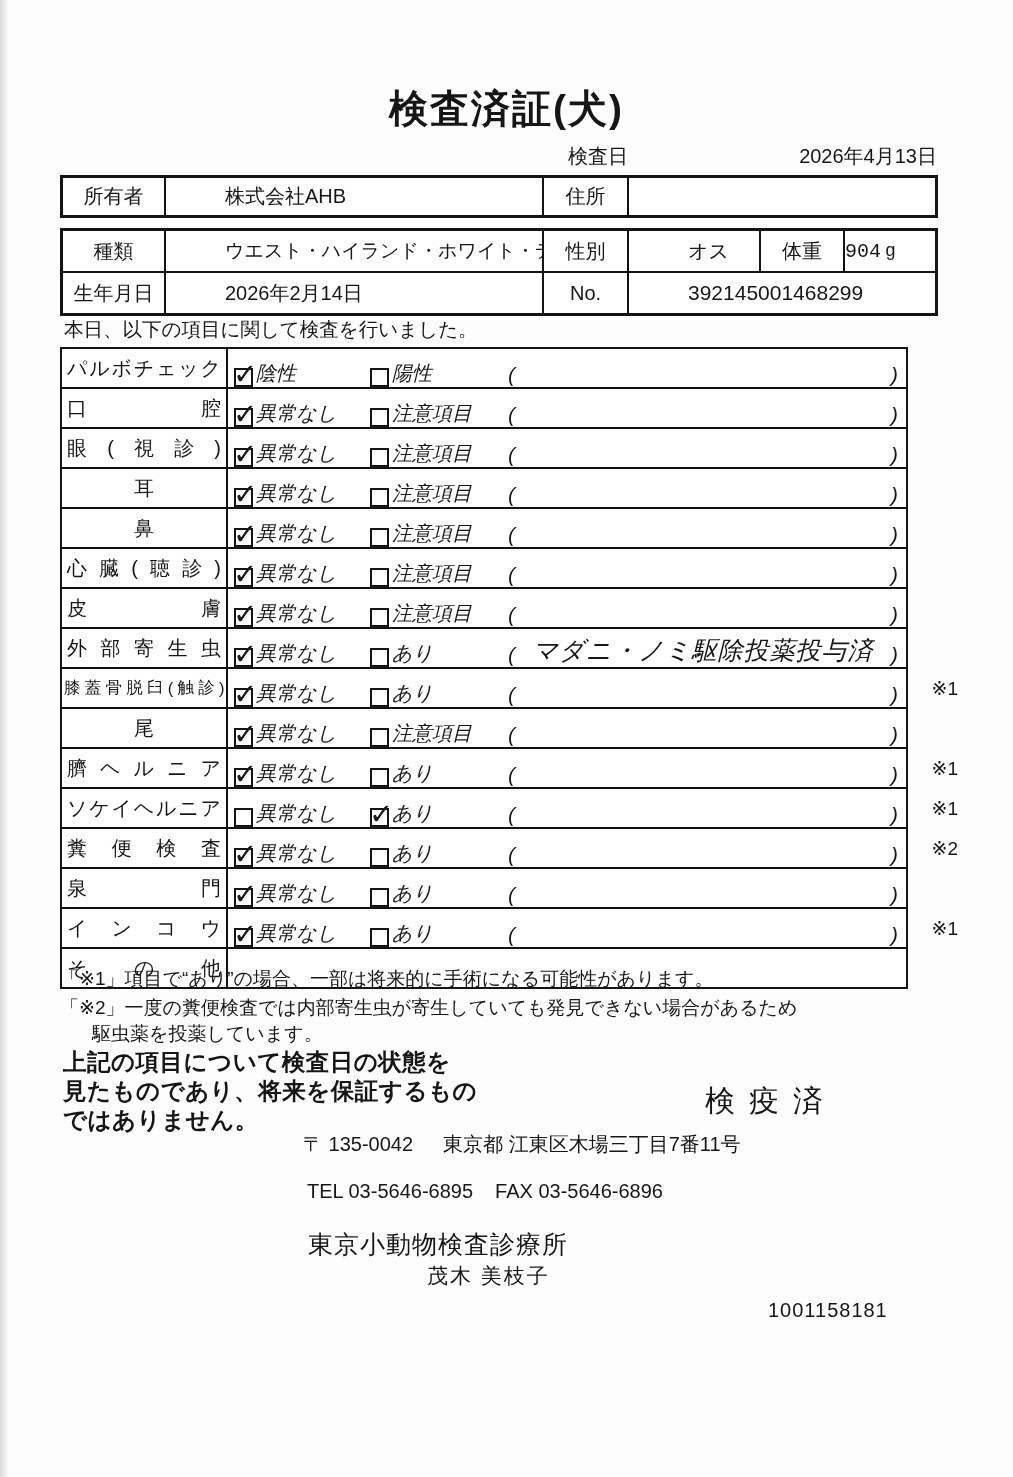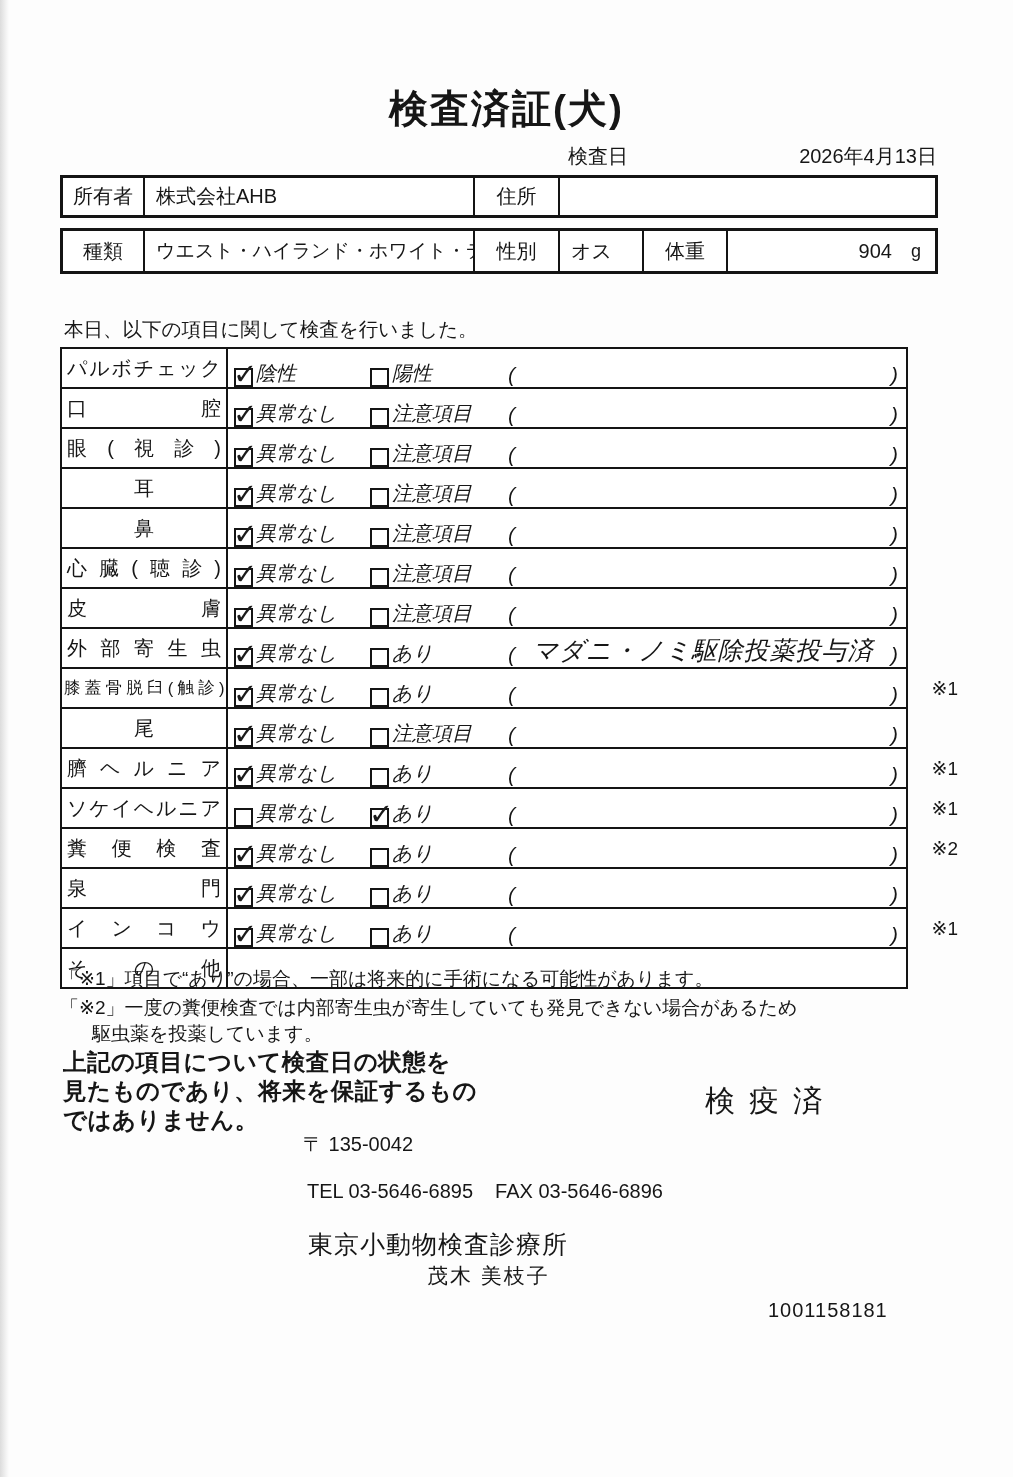--- a/index.html
+++ b/index.html
@@ -16,29 +16,29 @@
   .date-row { position:absolute; top:143px; left:568px; width:369px;
     display:flex; justify-content:space-between; font-size:20px; }
 
   
   .htable { position:absolute; left:60px; border:3px solid #141414; box-sizing:border-box;
     background:#fff; font-size:20px; }
   .hrow { display:flex; height:37px; }
   .hrow + .hrow { border-top:2px solid #141414; }
   .hcell { display:flex; align-items:center; box-sizing:border-box; white-space:nowrap; overflow:hidden; }
   .hcell.lab { justify-content:center; }
-  .hcell.val { padding-left:11px; }
+  .hcell.val { padding-left:11px;margin-left:48px; }
   .br { border-right:2px solid #141414; }
   .t1 { top:175px; width:878px; }
   .t2 { top:228px; width:878px; }
   .t2 .hrow { height:40px; }
-  .w-lab1 { width:82px; }
+  .w-lab1 { width:103px; }
   .w-val1 { width:330px; }
   .w-lab2 { width:85px; }
-  .weight-val { flex:1; justify-content:flex-end; padding-right:14px; gap:19px; }
+  .weight-val { flex:1; justify-content:flex-start; padding-right:14px; gap:4px;font-family:Liberation Mono, monospace; }
   .weight-unit { font-size:18px; }
   .breed { font-size:19px; }
 
   .intro { position:absolute; left:64px; top:316px; font-size:19.5px; }
 
   
   .ctable { position:absolute; left:60px; top:347px; width:848px;
     border:2.5px solid #141414; box-sizing:border-box; background:#fff; }
   .crow { position:relative; display:flex; height:38px; }
   .crow + .crow { border-top:2px solid #141414; }
@@ -101,20 +101,26 @@
       <div class="hcell lab br w-lab1">種類</div>
       <div class="hcell val br w-val1 breed">ウエスト・ハイランド・ホワイト・テリア</div>
       <div class="hcell lab br w-lab2">性別</div>
       <div class="hcell val br" style="width:84px">オス</div>
       <div class="hcell lab br" style="width:84px">体重</div>
       <div class="hcell weight-val">
         <span>904</span>
         <span class="weight-unit">g</span>
       </div>
     </div>
+    <div class="hrow">
+      <div class="hcell lab br w-lab1">生年月日</div>
+      <div class="hcell val br w-val1">2026年2月14日</div>
+      <div class="hcell lab br w-lab2">No.</div>
+      <div class="hcell val" style="flex:1; font-size:21px">392145001468299</div>
+    </div>
   </div>
 
   <div class="intro">本日、以下の項目に関して検査を行いました。</div>
 
   <div class="ctable">
       <div class="crow">
         <div class="clabel">
           <span>パ</span>
           <span>ル</span>
           <span>ボ</span>
@@ -393,20 +399,21 @@
   <div class="disclaimer">
     <div>上記の項目について検査日の状態を</div>
     <div>見たものであり、将来を保証するもの</div>
     <div>ではありません。</div>
   </div>
 
   <div class="stamp">検疫済</div>
 
   <div class="postal">
     <span>〒 135-0042</span>
+    <span>東京都 江東区木場三丁目7番11号</span>
   </div>
 
   <div class="telfax">
     <span>TEL 03-5646-6895</span>
     <span>FAX 03-5646-6896</span>
   </div>
 
   <div class="clinic">東京小動物検査診療所</div>
   <div class="examiner">茂木 美枝子</div>
   <div class="doc-code">1001158181</div>

